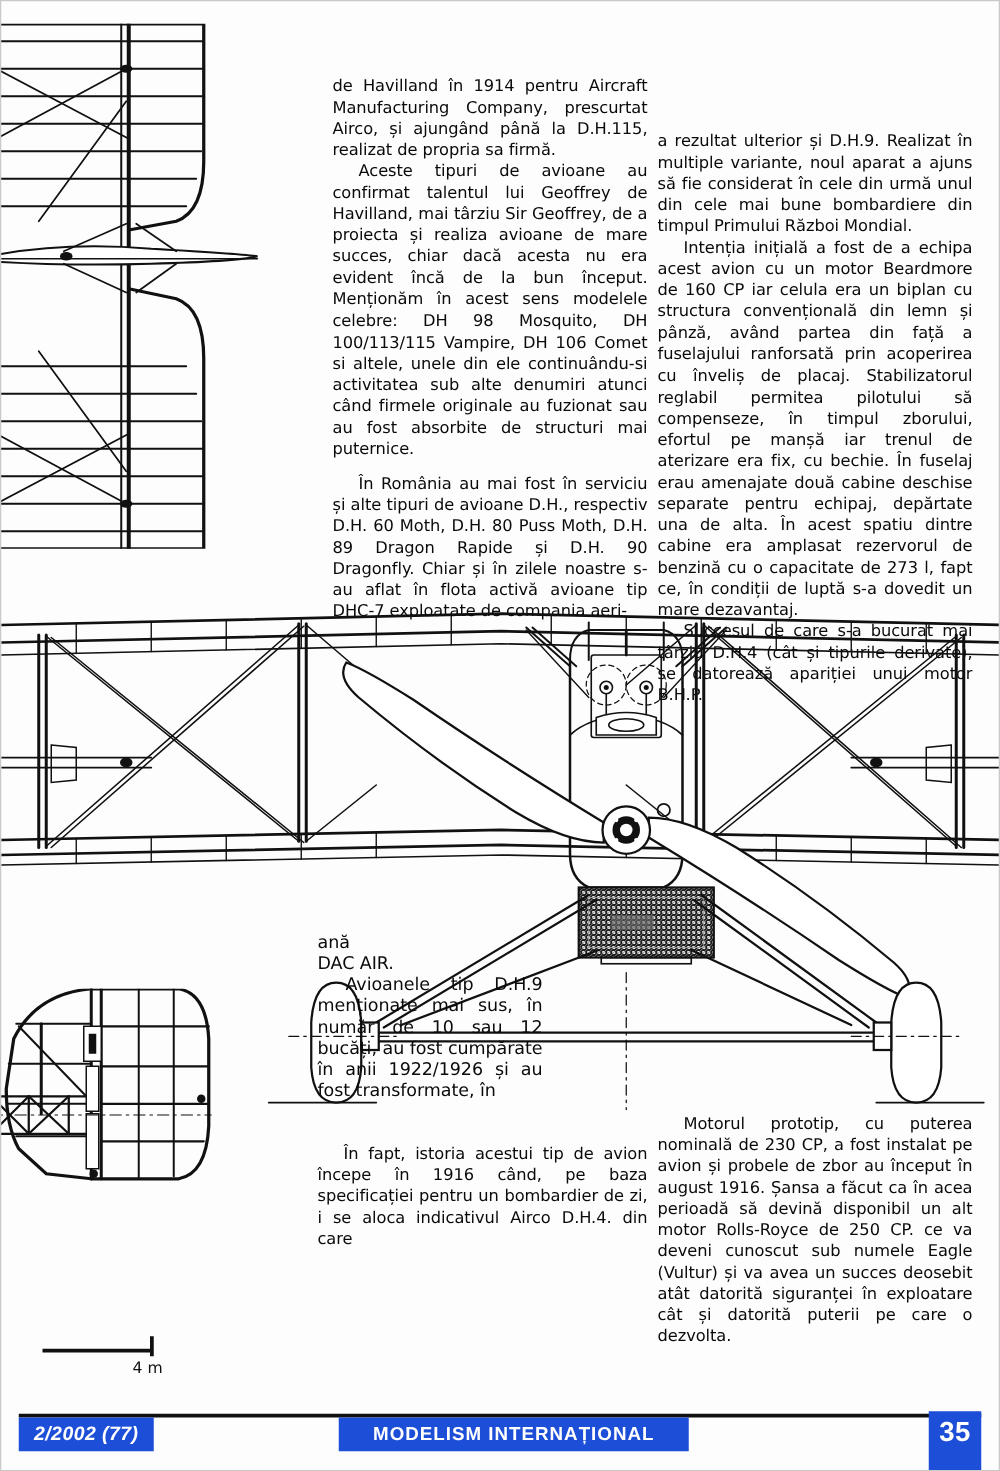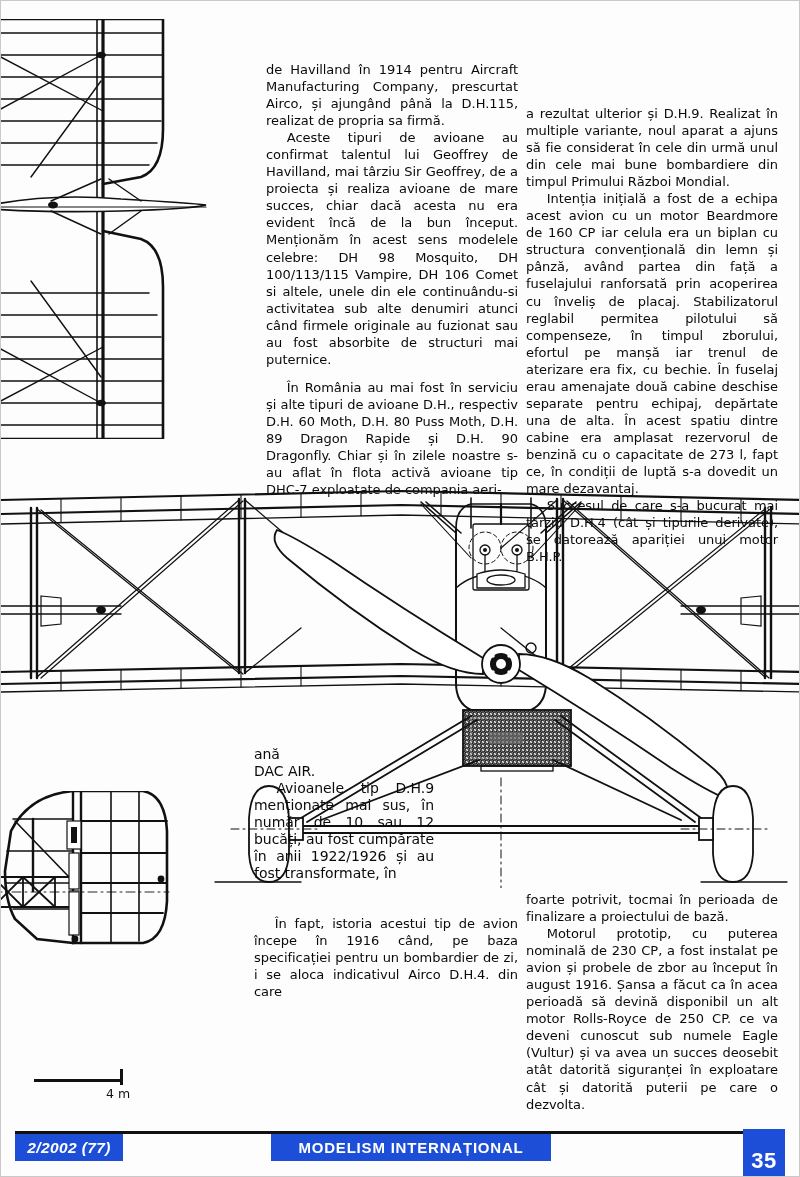--- a/index.html
+++ b/index.html
@@ -126,21 +126,21 @@
     font-size: 15px;
     font-style: normal;
     letter-spacing: 0.8px;
   }
   #footer-page {
     left: 742px; top: 0px;
     width: 42px; height: 48px;
     font-size: 22px;
     font-style: normal;
     align-items: flex-start;
-    padding-top: 19px;
+    padding-top: 4px;
     box-sizing: border-box;
   }
 </style>
 </head>
 <body>
 
 <div id="page">
 
   <div class="drawing" style="left:-10px; top:18px;">
     <svg width="270" height="420" viewBox="0 0 270 420" fill="none" stroke="#111" stroke-width="1.6" stroke-linecap="round">
@@ -460,21 +460,20 @@
     <p>ană</p>
     <p>DAC AIR.</p>
     <p class="ind">Avioanele tip D.H.9 menționate mai sus, în număr de 10 sau 12 bucăți, au fost cumpărate în anii 1922/1926 și au fost transformate, în</p>
   </div>
 
   <div class="col" id="col-mid-bot2">
     <p class="ind gap">În fapt, istoria acestui tip de avion începe în 1916 când, pe baza specificației pentru un bombardier de zi, i se aloca indicativul Airco D.H.4. din care</p>
   </div>
 
   <div class="col" id="col-right-bot">
-    <p>foarte potrivit, tocmai în perioada de finalizare a proiectului de bază.</p>
     <p class="ind">Motorul prototip, cu puterea nominală de 230 CP, a fost instalat pe avion și probele de zbor au început în august 1916. Șansa a făcut ca în acea perioadă să devină disponibil un alt motor Rolls-Royce  de 250 CP. ce va deveni cunoscut sub numele Eagle (Vultur) și va avea un succes deosebit atât datorită siguranței în exploatare cât și datorită puterii pe care o dezvolta.</p>
   </div>
 
   <div id="scalebar">
     <div class="bar"></div>
     <div class="tick"></div>
     <div class="lbl">4 m</div>
   </div>
 
   <div id="footer">

